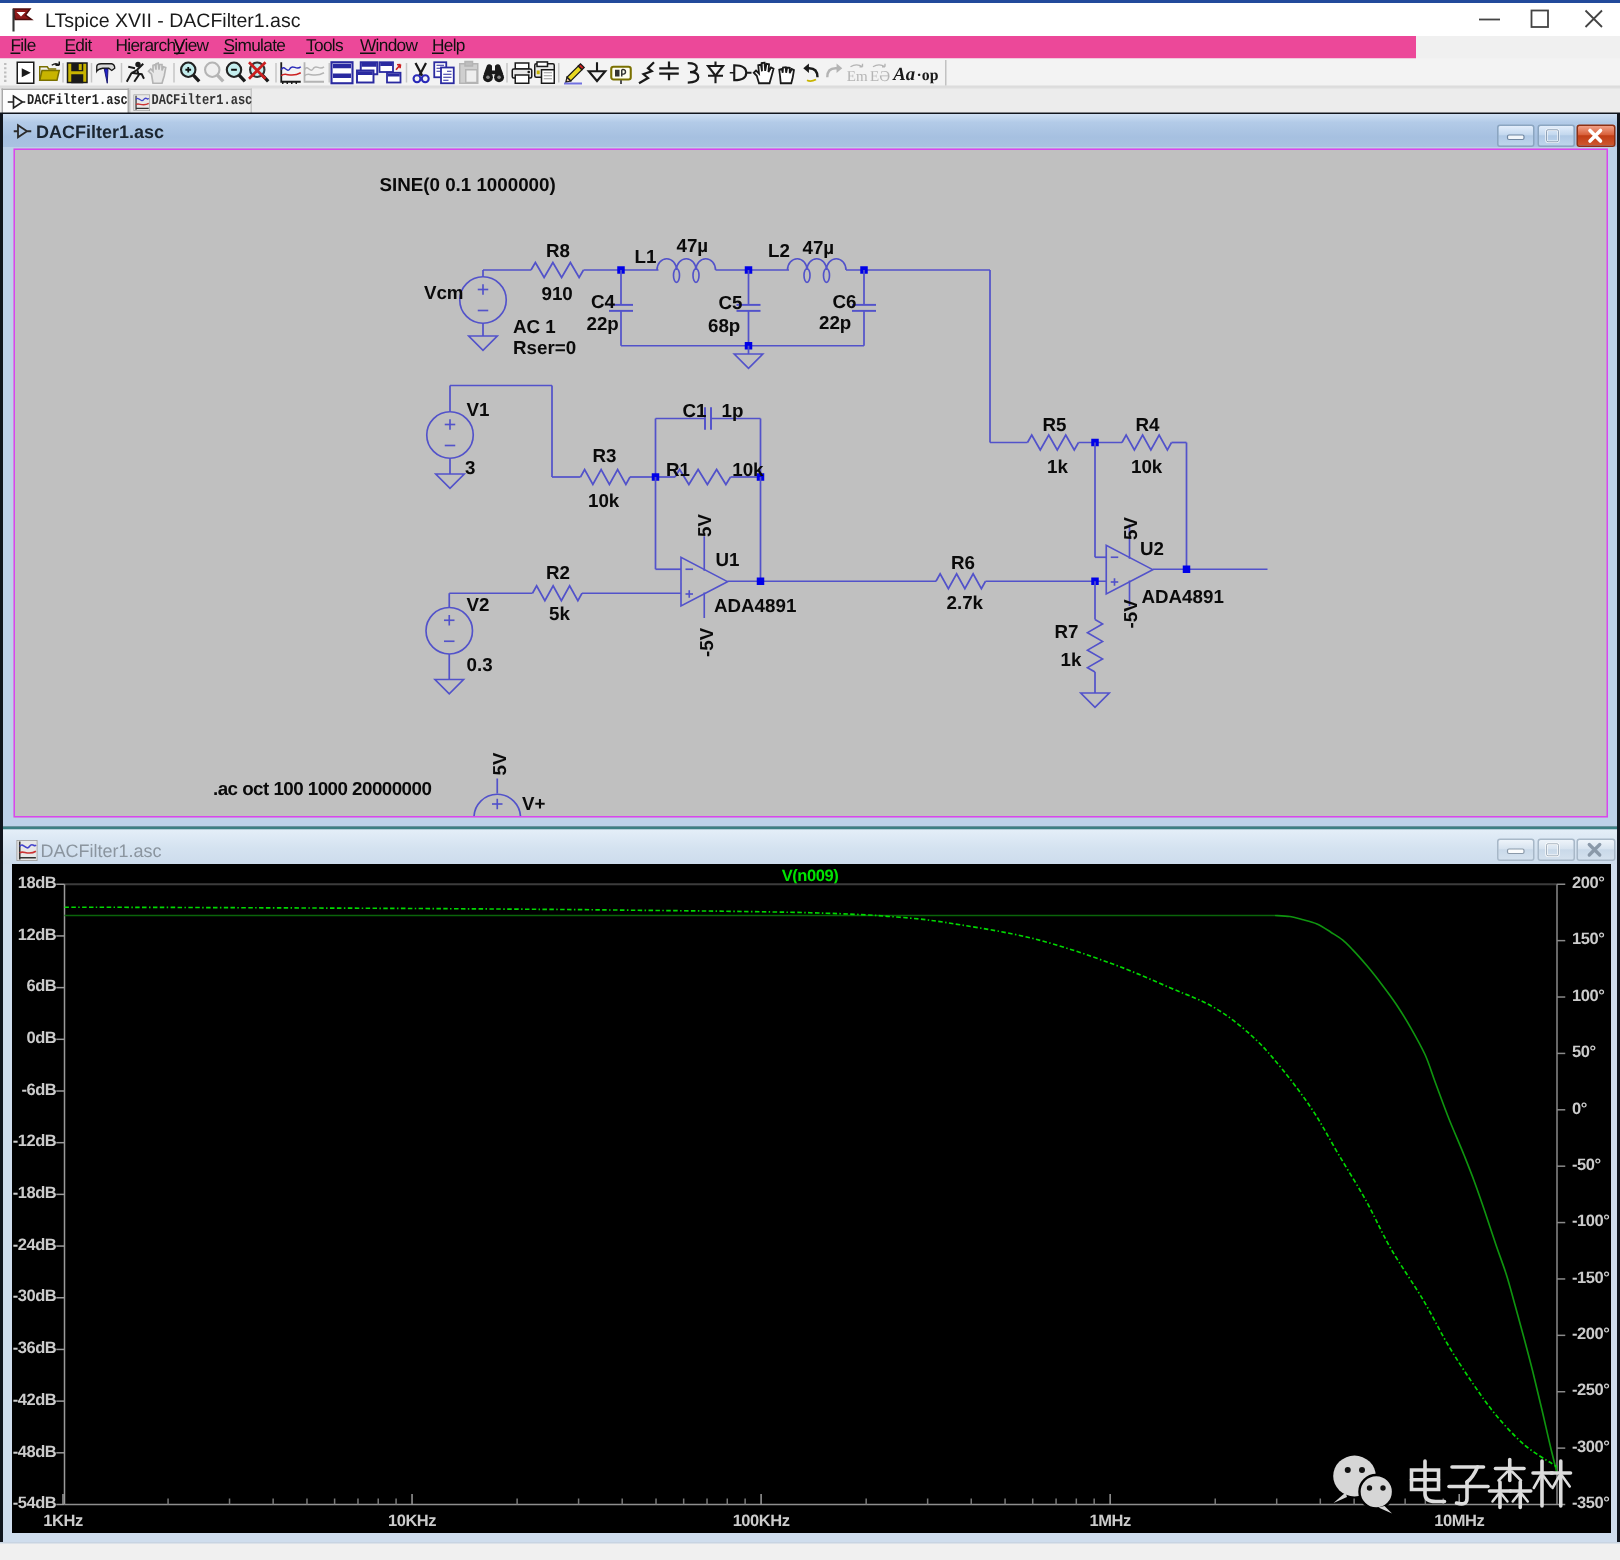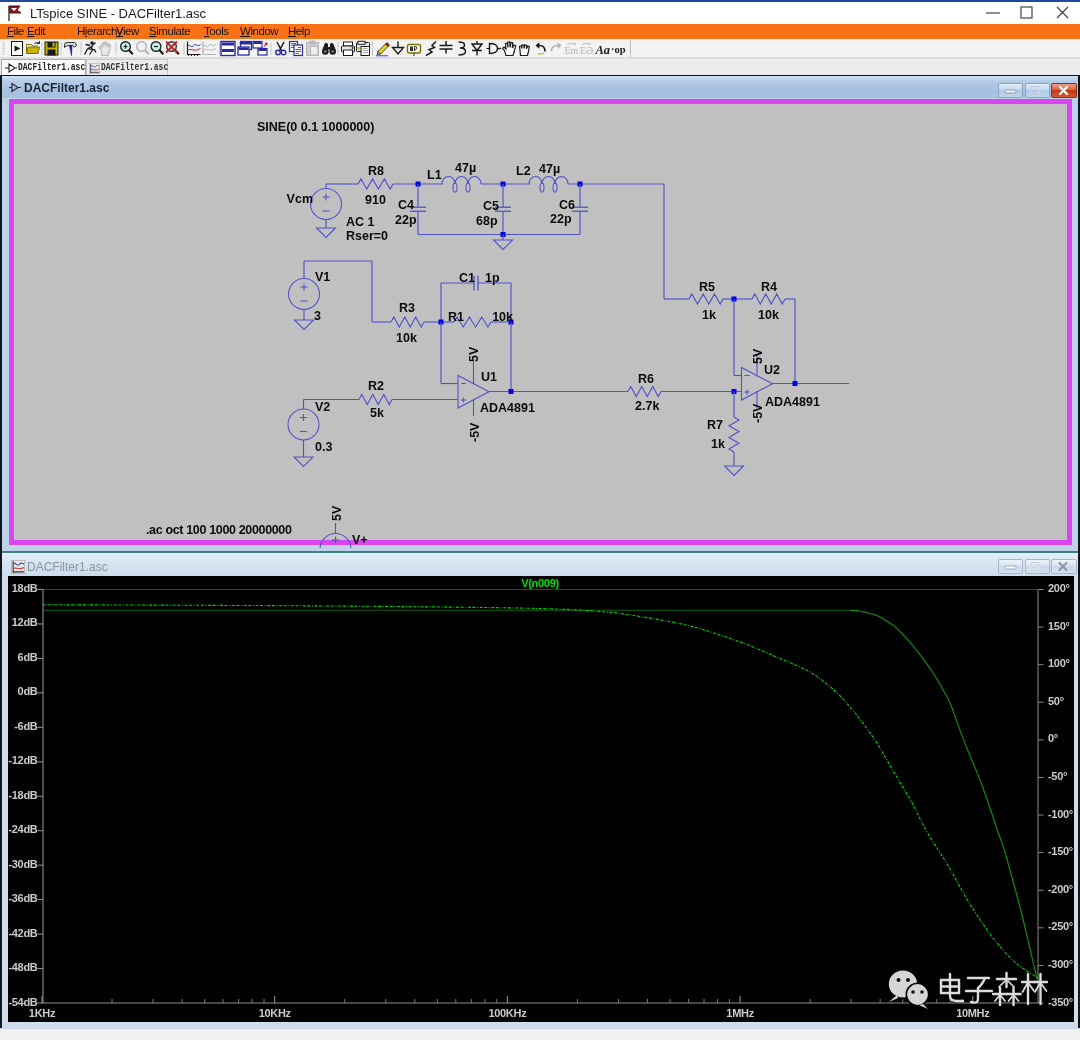--- a/index.html
+++ b/index.html
@@ -1,36 +1,36 @@
 <!DOCTYPE html>
 <html><head><meta charset="utf-8">
 <style>
 html,body{margin:0;padding:0;width:1080px;height:1040px;overflow:hidden;
  font-family:"Liberation Sans",sans-serif;background:#f0f0f0;}
 *{box-sizing:border-box;}
 .abs{position:absolute;}
 #top-border{left:0;top:0;width:1080px;height:2px;background:#224a9b;}
 #titlebar{left:0;top:2px;width:1080px;height:22px;background:#ffffff;}
 #title-text{left:30px;top:4px;font-size:13px;color:#1a1a1a;}
-#menubar{left:0;top:24px;width:1080px;height:15px;background:#f97316;}
+#menubar{left:0;top:24px;width:944px;height:15px;background:#ec4899;}
 .menu{position:absolute;top:1px;font-size:11.5px;letter-spacing:-0.45px;color:#111;}
 .menu u{text-decoration-thickness:1px;}
 #toolbar{left:0;top:39px;width:1080px;height:19px;background:#f3f3f3;border-bottom:1px solid #dcdcdc;}
 #tabbar{left:0;top:58px;width:1080px;height:17px;background:#ececec;border-top:1px solid #dedede;}
 .tab{position:absolute;top:0;height:17px;font-family:"Liberation Mono",monospace;font-size:12px;color:#222;}
 #tab1{left:1px;width:85px;background:#fdfdfd;border:1px solid #a9a9a9;border-bottom:none;}
 #tab2{left:86px;width:82px;background:#ececec;border:1px solid #c6c6c6;border-bottom:none;}
 .tab .lbl{position:absolute;left:16px;top:2px;font-size:10px;font-weight:bold;transform:scaleX(0.8);transform-origin:0 0;white-space:nowrap;}
 #mdi{left:0;top:75px;width:1080px;height:953px;background:#10151d;}
 
 #schemwin{left:2px;top:1px;width:1076px;height:475px;background:#bdd1e8;}
 #schemtitle{left:0;top:0;width:1076px;height:22px;
  background:linear-gradient(#cfe0f3,#b3cbe8 25%,#a6c0e0 70%,#a9c2e1);}
 #schemtitle .ttext{position:absolute;left:22px;top:5px;font-size:12px;font-weight:bold;color:#1b2530;}
-#schemcanvas{left:7px;top:23px;width:1063px;height:446px;background:#c0c0c0;border:5px solid #d946ef;}
+#schemcanvas{left:7px;top:23px;width:1063px;height:446px;background:#c0c0c0;border:1px solid #d946ef;}
 
 .capbtn{position:absolute;height:15px;border-radius:2px;}
 .cb-norm{background:linear-gradient(#e3eefb,#c3d8ee 45%,#b0c9e5 50%,#bfd5ec);border:1px solid #8ba5c0;}
 .cb-close-a{background:linear-gradient(#f0a088,#d9603a 45%,#c03c14 50%,#cf5730);border:1px solid #8d3014;}
 .cb-inact{background:linear-gradient(#eef4fa,#d7e3ef 45%,#c9d9e9 50%,#d4e1ee);border:1px solid #a8b8c8;}
 
 #wavewin{left:2px;top:476px;width:1076px;height:477px;background:#cfdded;}
 #wavetealline{left:0;top:0;width:1076px;height:1.5px;background:#3d7f83;}
 #wavetitle{left:0;top:1.5px;width:1076px;height:23px;background:linear-gradient(#e4eef8,#d4e2f0 55%,#cddcec);}
 #wavetitle .ttext{position:absolute;left:25px;top:7px;font-size:12px;color:#8b959f;}
@@ -38,30 +38,30 @@
 #bottomstrip{left:0;top:1028px;width:1080px;height:12px;background:#f0f0f0;border-top:1px solid #c8d4e2;}
 </style></head>
 <body>
 <div class="abs" id="top-border"></div>
 <div class="abs" id="titlebar">
   <svg class="abs" style="left:7px;top:3px" width="17" height="17" viewBox="0 0 17 17">
     <path d="M2 1 L13 1 L10 5 L14 8 L3 8 Z" fill="#8d1a1a" stroke="#4d0d0d" stroke-width="1"></path>
     <path d="M4 3 L10 3 L7 6 Z" fill="#fff"></path>
     <path d="M2 1 L2 16" stroke="#333" stroke-width="1.4"></path>
   </svg>
-  <span class="abs" id="title-text">LTspice SINE - DACFilter1.asc</span>
+  <span class="abs" id="title-text">LTspice XVII - DACFilter1.asc</span>
   <svg class="abs" style="left:980px;top:0" width="100" height="22" viewBox="0 0 100 22">
     <path d="M6 11 L20 11" stroke="#444" stroke-width="1.2"></path>
     <rect x="41" y="5" width="11" height="11" fill="none" stroke="#444" stroke-width="1.2"></rect>
     <path d="M77 5 L88 16 M88 5 L77 16" stroke="#444" stroke-width="1.2"></path>
   </svg>
 </div>
 <div class="abs" id="menubar">
   <span class="menu" style="left:7px"><u>F</u>ile</span>
-  <span class="menu" style="left:27px"><u>E</u>dit</span>
+  <span class="menu" style="left:43px"><u>E</u>dit</span>
   <span class="menu" style="left:77px">H<u>i</u>erarchy</span>
   <span class="menu" style="left:116px"><u>V</u>iew</span>
   <span class="menu" style="left:149px"><u>S</u>imulate</span>
   <span class="menu" style="left:204px"><u>T</u>ools</span>
   <span class="menu" style="left:240px"><u>W</u>indow</span>
   <span class="menu" style="left:288px"><u>H</u>elp</span>
 </div>
 <div class="abs" id="toolbar">
     <svg width="1080" height="19" viewBox="0 0 1080 19" style="position:absolute;left:0;top:0">
       <line x1="3.5" y1="3" x2="3.5" y2="16" stroke="#bdbdbd" stroke-width="1.6" stroke-dasharray="1.4 1.4"></line>

